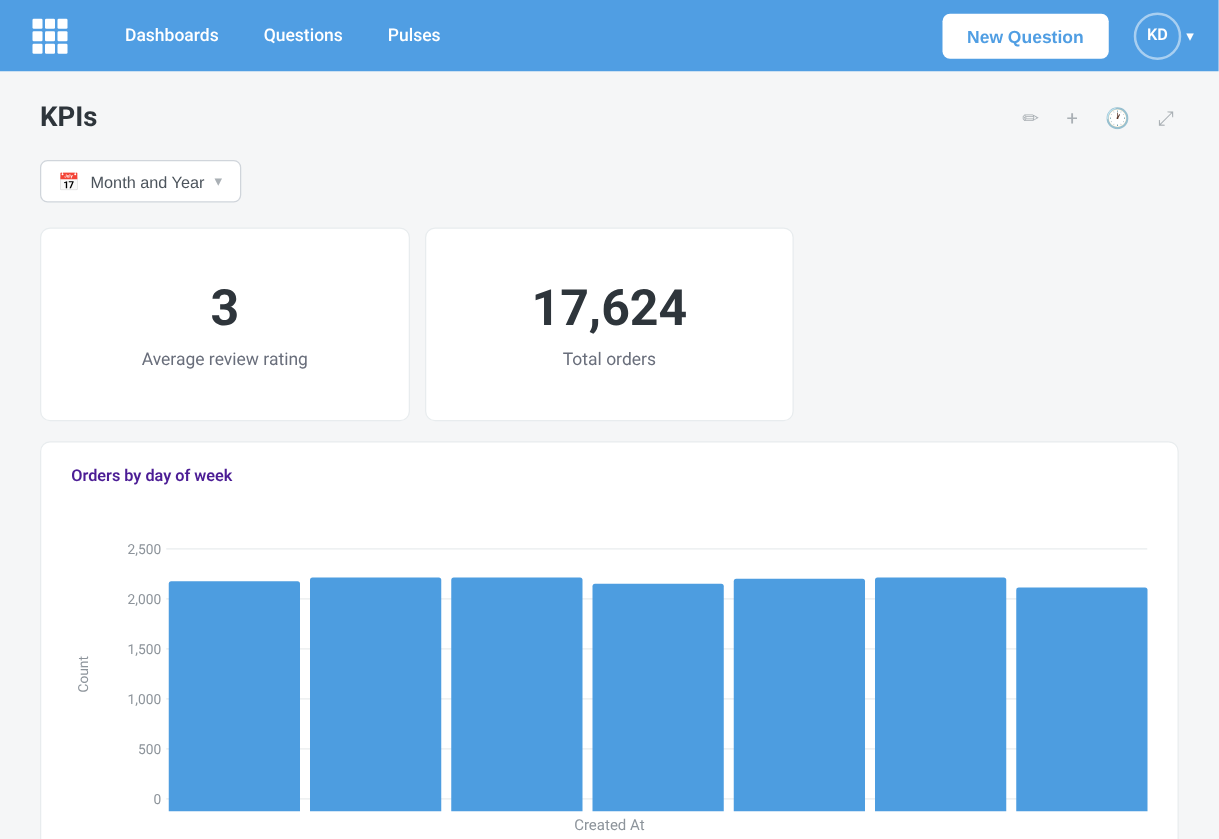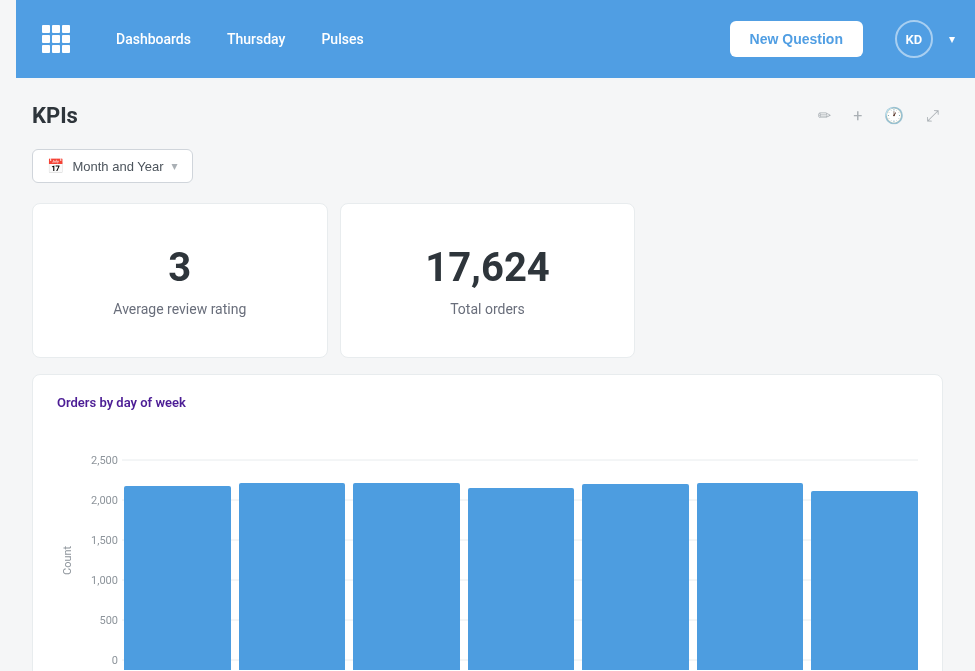--- a/index.html
+++ b/index.html
@@ -1,26 +1,25 @@
 <!DOCTYPE html>
 <html><head>
   <meta charset="utf-8">
   <style>
     * { box-sizing: border-box; margin: 0; padding: 0; }
     body { font-family: -apple-system, BlinkMacSystemFont, 'Segoe UI', Roboto, sans-serif; background: #f5f6f7; }
 
     
     .header {
       background: #509ee3;
-      height: 78px;
+      height: 57px;
       display: flex;
       align-items: center;
       padding: 0 20px;
       gap: 0;
-      margin-left: 16px;
     }
     .header-logo {
       width: 40px;
       height: 40px;
       display: flex;
       align-items: center;
       justify-content: center;
       margin-right: 24px;
     }
     .logo-grid {
@@ -72,21 +71,21 @@
       align-items: center;
       justify-content: center;
       color: white;
       font-size: 13px;
       font-weight: 600;
       cursor: pointer;
     }
     .header-right {
       display: flex;
       align-items: center;
-      gap: 16px;
+      gap: 4px;
     }
     .chevron-down {
       color: white;
       font-size: 12px;
       cursor: pointer;
     }
 
     
     .main {
       padding: 24px 32px;
@@ -193,21 +192,21 @@
       <div class="logo-dot"></div>
         <div class="logo-dot"></div>
         <div class="logo-dot"></div>
       <div class="logo-dot"></div>
         <div class="logo-dot"></div>
         <div class="logo-dot"></div>
     </div>
   </div>
   <nav class="nav-links">
     <a class="nav-link">Dashboards</a>
-    <a class="nav-link">Thursday</a>
+    <a class="nav-link">Questions</a>
     <a class="nav-link">Pulses</a>
   </nav>
   <div class="header-right">
     <button class="new-question-btn">New Question</button>
     <div class="user-avatar">KD</div>
     <span class="chevron-down">▾</span>
   </div>
 </header>
 
 <main class="main">
@@ -236,21 +235,21 @@
       <div class="kpi-label">Average review rating</div>
     </div>
     <div class="kpi-card">
       <div class="kpi-value">17,624</div>
       <div class="kpi-label">Total orders</div>
     </div>
   </div>
 
   <div class="chart-card">
     <div class="chart-title">Orders by day of week</div>
-    <div style="display:flex; gap:5px;margin-top:40px;">
+    <div style="display:flex; gap:16px;margin-top:40px;">
 
       <div style="display:flex; align-items:center; justify-content:center; writing-mode:vertical-rl; transform:rotate(180deg); font-size:11px; color:#8d949b; min-width:20px;">Count</div>
 
       <div style="flex:1;">
         <div style="position:relative; height:220px;">
           <svg id="chart-svg" width="100%" height="100%">
 
             <line x1="40" y1="10" x2="100%" y2="10" stroke="#e8ecee" stroke-width="1"></line>
             <line x1="40" y1="50" x2="100%" y2="50" stroke="#e8ecee" stroke-width="1"></line>
             <line x1="40" y1="90" x2="100%" y2="90" stroke="#e8ecee" stroke-width="1"></line>

